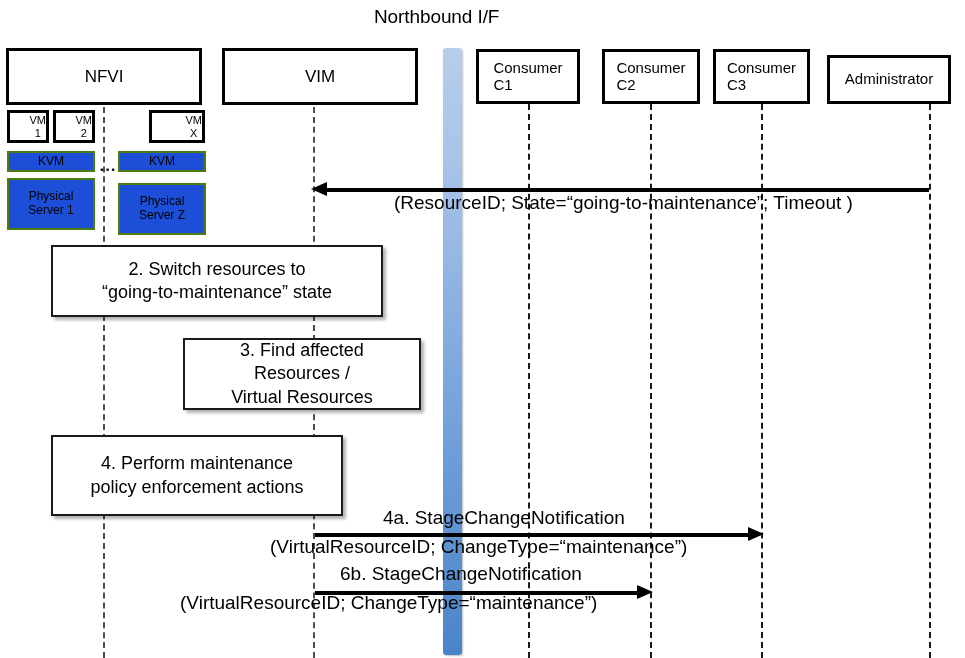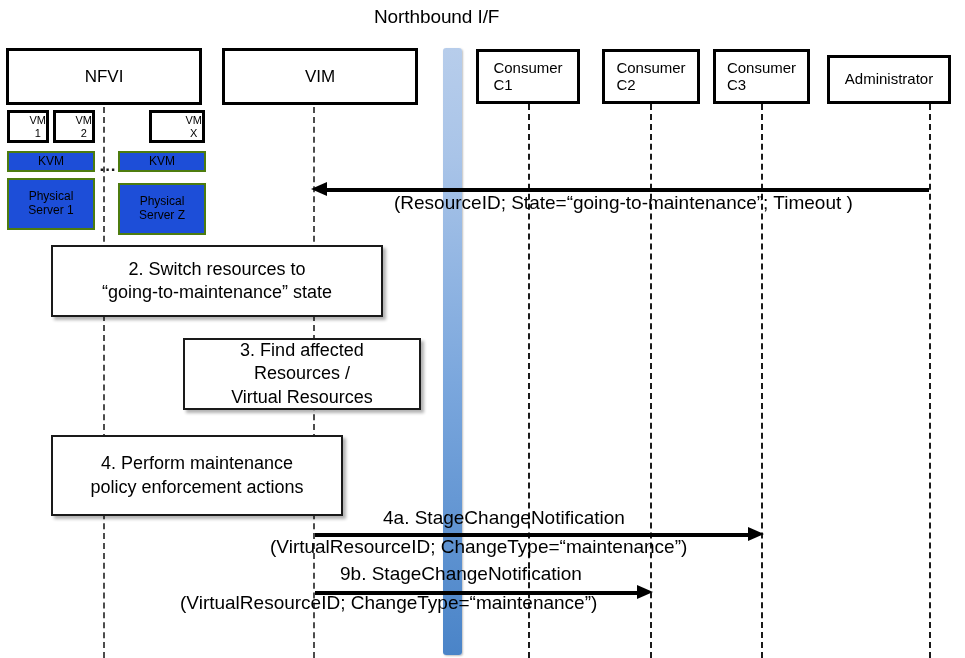--- a/index.html
+++ b/index.html
@@ -246,16 +246,16 @@
     </span>
   </div>
 
   <div class="abs msg-line" style="left:315px; top:533px; width:437px;"></div>
   <div class="abs arrowhead right" style="left:748px; top:527px;"></div>
   <div class="abs msg-label" style="left:383px; top:507px;">4a. StageChangeNotification</div>
   <div class="abs msg-label" style="left:270px; top:536px;">(VirtualResourceID; ChangeType=“maintenance”)</div>
 
   <div class="abs msg-line" style="left:315px; top:591px; width:327px;"></div>
   <div class="abs arrowhead right" style="left:637px; top:585px;"></div>
-  <div class="abs msg-label" style="left:340px; top:563px;">9b. StageChangeNotification</div>
+  <div class="abs msg-label" style="left:340px; top:563px;">6b. StageChangeNotification</div>
   <div class="abs msg-label" style="left:180px; top:592px;">(VirtualResourceID; ChangeType=“maintenance”)</div>
 
 </div>
 
 </body></html>

